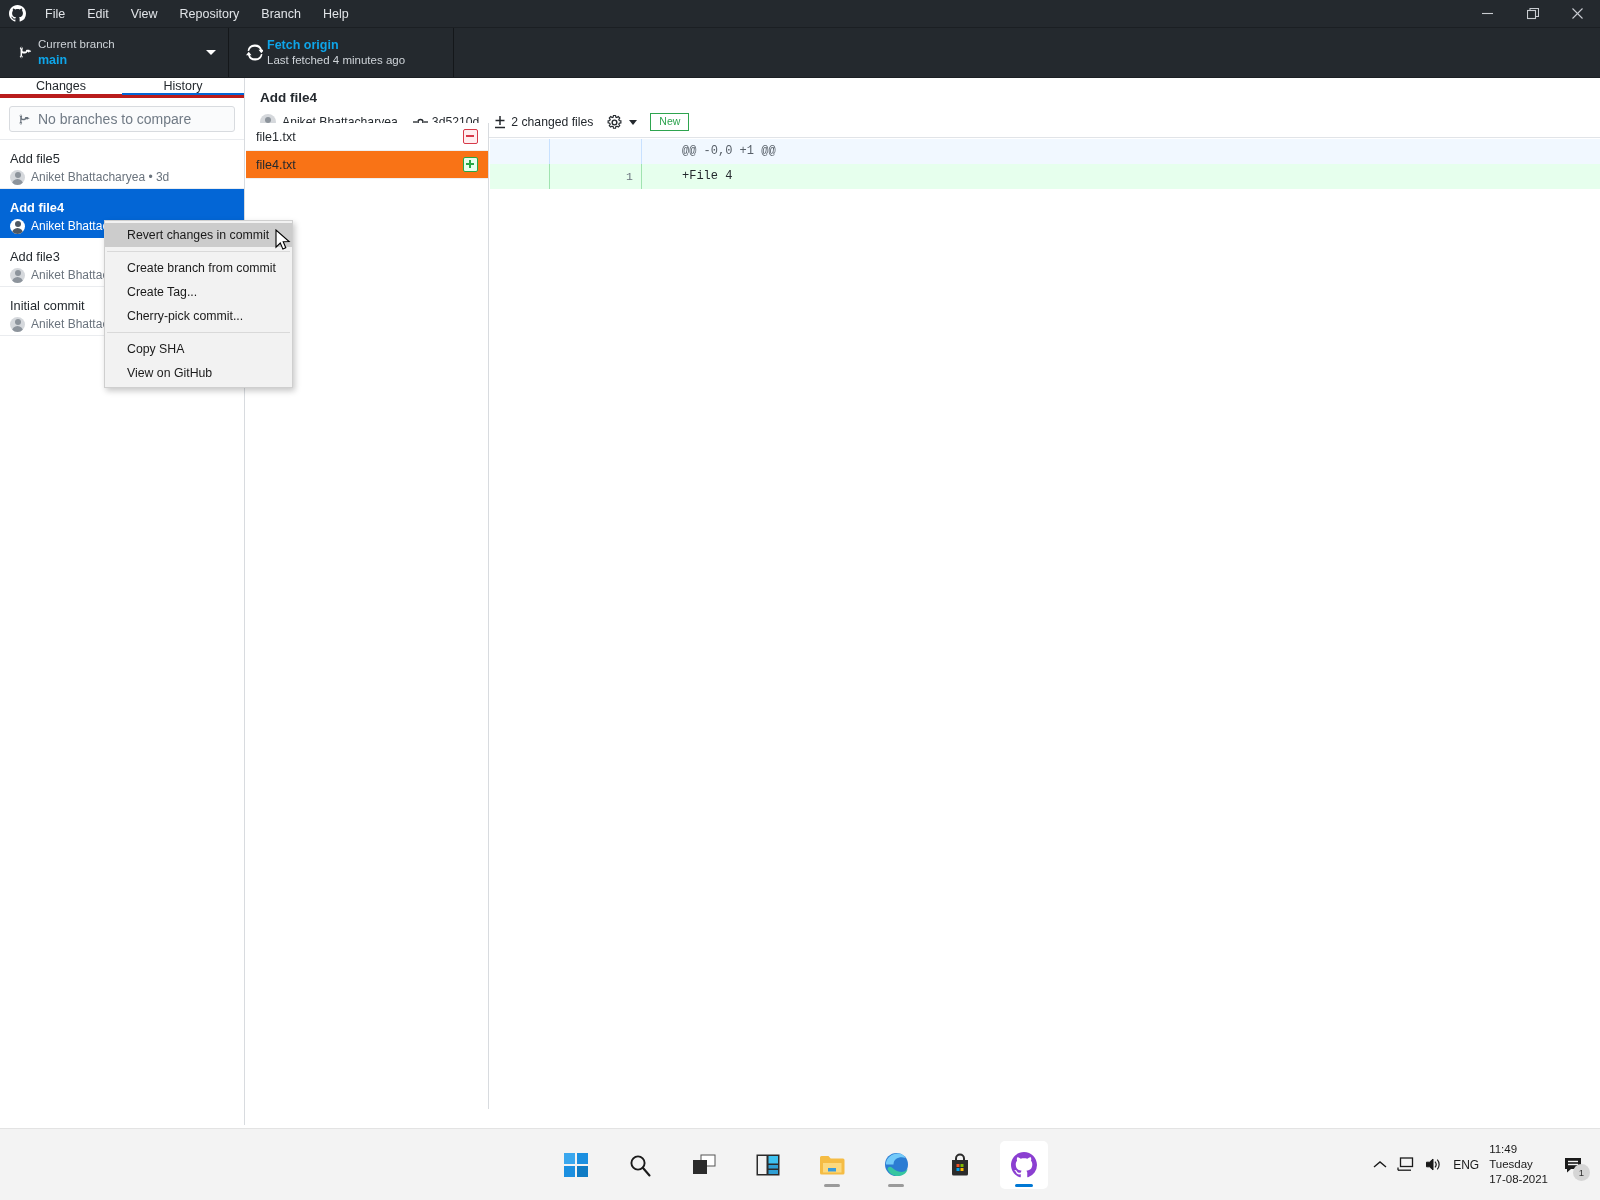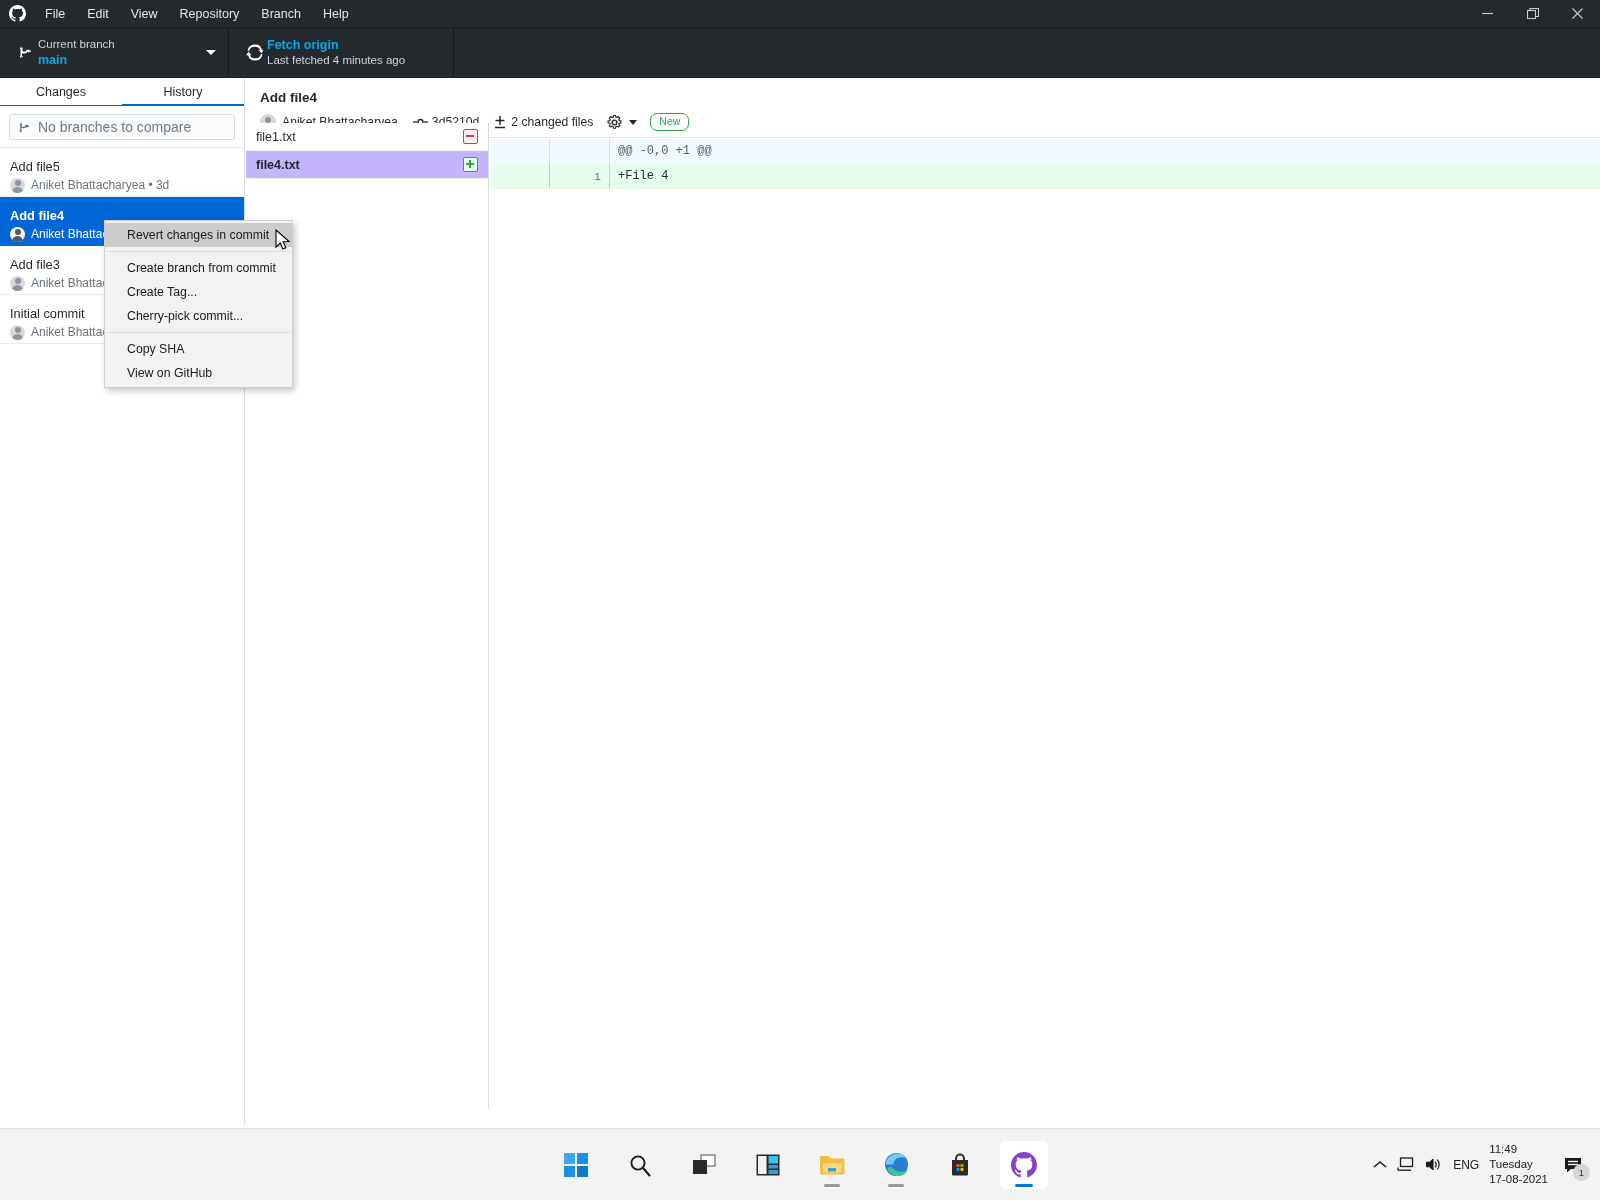--- a/index.html
+++ b/index.html
@@ -49,21 +49,21 @@
   .tb-sub { color: #cfd4d9; font-size: 11.5px; line-height: 15px; white-space: nowrap; }
   .caret { width: 0; height: 0; border-left: 5px solid transparent; border-right: 5px solid transparent;
            border-top: 5px solid #ffffff; margin-left: 8px; }
   .tb-rest { flex: 1 1 auto; }
 
   
   .sidebar {
     position: absolute; top: 78px; left: 0; width: 245px; height: 1047px;
     background: #ffffff; border-right: 1px solid #d8dbdf;
   }
-  .tabs { display: flex; height: 28px; border-bottom: 1px solid #b91c1c; }
+  .tabs { display: flex; height: 20px; border-bottom: 4px solid #b91c1c; }
   .tab {
     flex: 1; display: flex; align-items: center; justify-content: center;
     font-size: 12.5px; color: #24292e; position: relative; background: #ffffff;
   }
   .tab.active::after {
     content: ""; position: absolute; left: 0; right: 0; bottom: -1px; height: 2px; background: #0366d6;
   }
   .compare-wrap { padding: 8px 9px 7px 9px; }
   .compare {
     height: 26px; border: 1px solid #d8dbdf; border-radius: 3px; background: #fafbfc;
@@ -112,53 +112,53 @@
   .sha-ico svg { fill: #24292e; }
   .chg-ico { display: flex; align-items: center; margin-right: 5px; }
   .chg-ico svg { fill: #24292e; }
   .gear { display: flex; align-items: center; margin-left: 14px; }
   .gear svg { fill: #24292e; }
   .gear-caret {
     width: 0; height: 0; border-left: 4.5px solid transparent; border-right: 4.5px solid transparent;
     border-top: 5px solid #24292e; margin-left: 7px;
   }
   .badge-new {
-    margin-left: 13px; border: 1px solid #2ea44f; color: #2ea44f; border-radius: 7px;
+    margin-left: 13px; border: 1px solid #2ea44f; color: #2ea44f; border-radius: 0;
     font-size: 10.5px; padding: 1px 8px 2px 8px; line-height: 13px;
   }
 
   
   .filelist {
     position: absolute; top: 123px; left: 246px; width: 243px; height: 986px;
     background: #ffffff; border-right: 1px solid #d8dbdf;
   }
   .filerow {
     height: 28px; display: flex; align-items: center; padding: 0 10px 0 10px;
     border-bottom: 1px solid #eef0f2; font-size: 12.5px; color: #24292e;
   }
-  .filerow.sel { background: #c4b5fd; font-weight: bold; }
+  .filerow.sel { background: #f97316; }
   .fname { flex: 1 1 auto; white-space: nowrap; overflow: hidden; }
   .fstat { width: 15px; height: 15px; border-radius: 2px; position: relative; }
   .fstat.del { border: 1.6px solid #d73a49; background: #ffeef0; }
   .fstat.del::before {
     content: ""; position: absolute; left: 2px; top: 5px; width: 7.5px; height: 1.8px; background: #d73a49;
   }
   .fstat.add { border: 1.6px solid #28a745; background: #e6ffed; }
   .fstat.add::before {
     content: ""; position: absolute; left: 2px; top: 5px; width: 7.5px; height: 1.8px; background: #28a745;
   }
   .fstat.add::after {
     content: ""; position: absolute; left: 4.8px; top: 2.2px; width: 1.8px; height: 7.5px; background: #28a745;
   }
 
   
   .diff {
     position: absolute; top: 139px; left: 490px; width: 1110px; height: 986px; background: #ffffff;
   }
-  .dline { display: flex; font-family: "Liberation Mono", monospace; font-size: 12px; height: 25px; }
+  .dline { display: flex; font-family: "Liberation Mono", monospace; font-size: 12px; height: 25px; gap: 32px; }
   .dline.hunk { background: #f1f8ff; }
   .dline.added { background: #e6ffed; }
   .gut {
     width: 60px; text-align: right; padding-right: 8px; line-height: 25px; color: #6a737d; font-size: 11.5px;
   }
   .dline.hunk .gut { border-right: 1px solid #c8e1ff; }
   .dline.added .gut { border-right: 1px solid #a0e3b0; }
   .dcode { padding-left: 8px; line-height: 25px; color: #24292e; white-space: pre; }
   .dline.hunk .dcode { color: #586069; }
 

